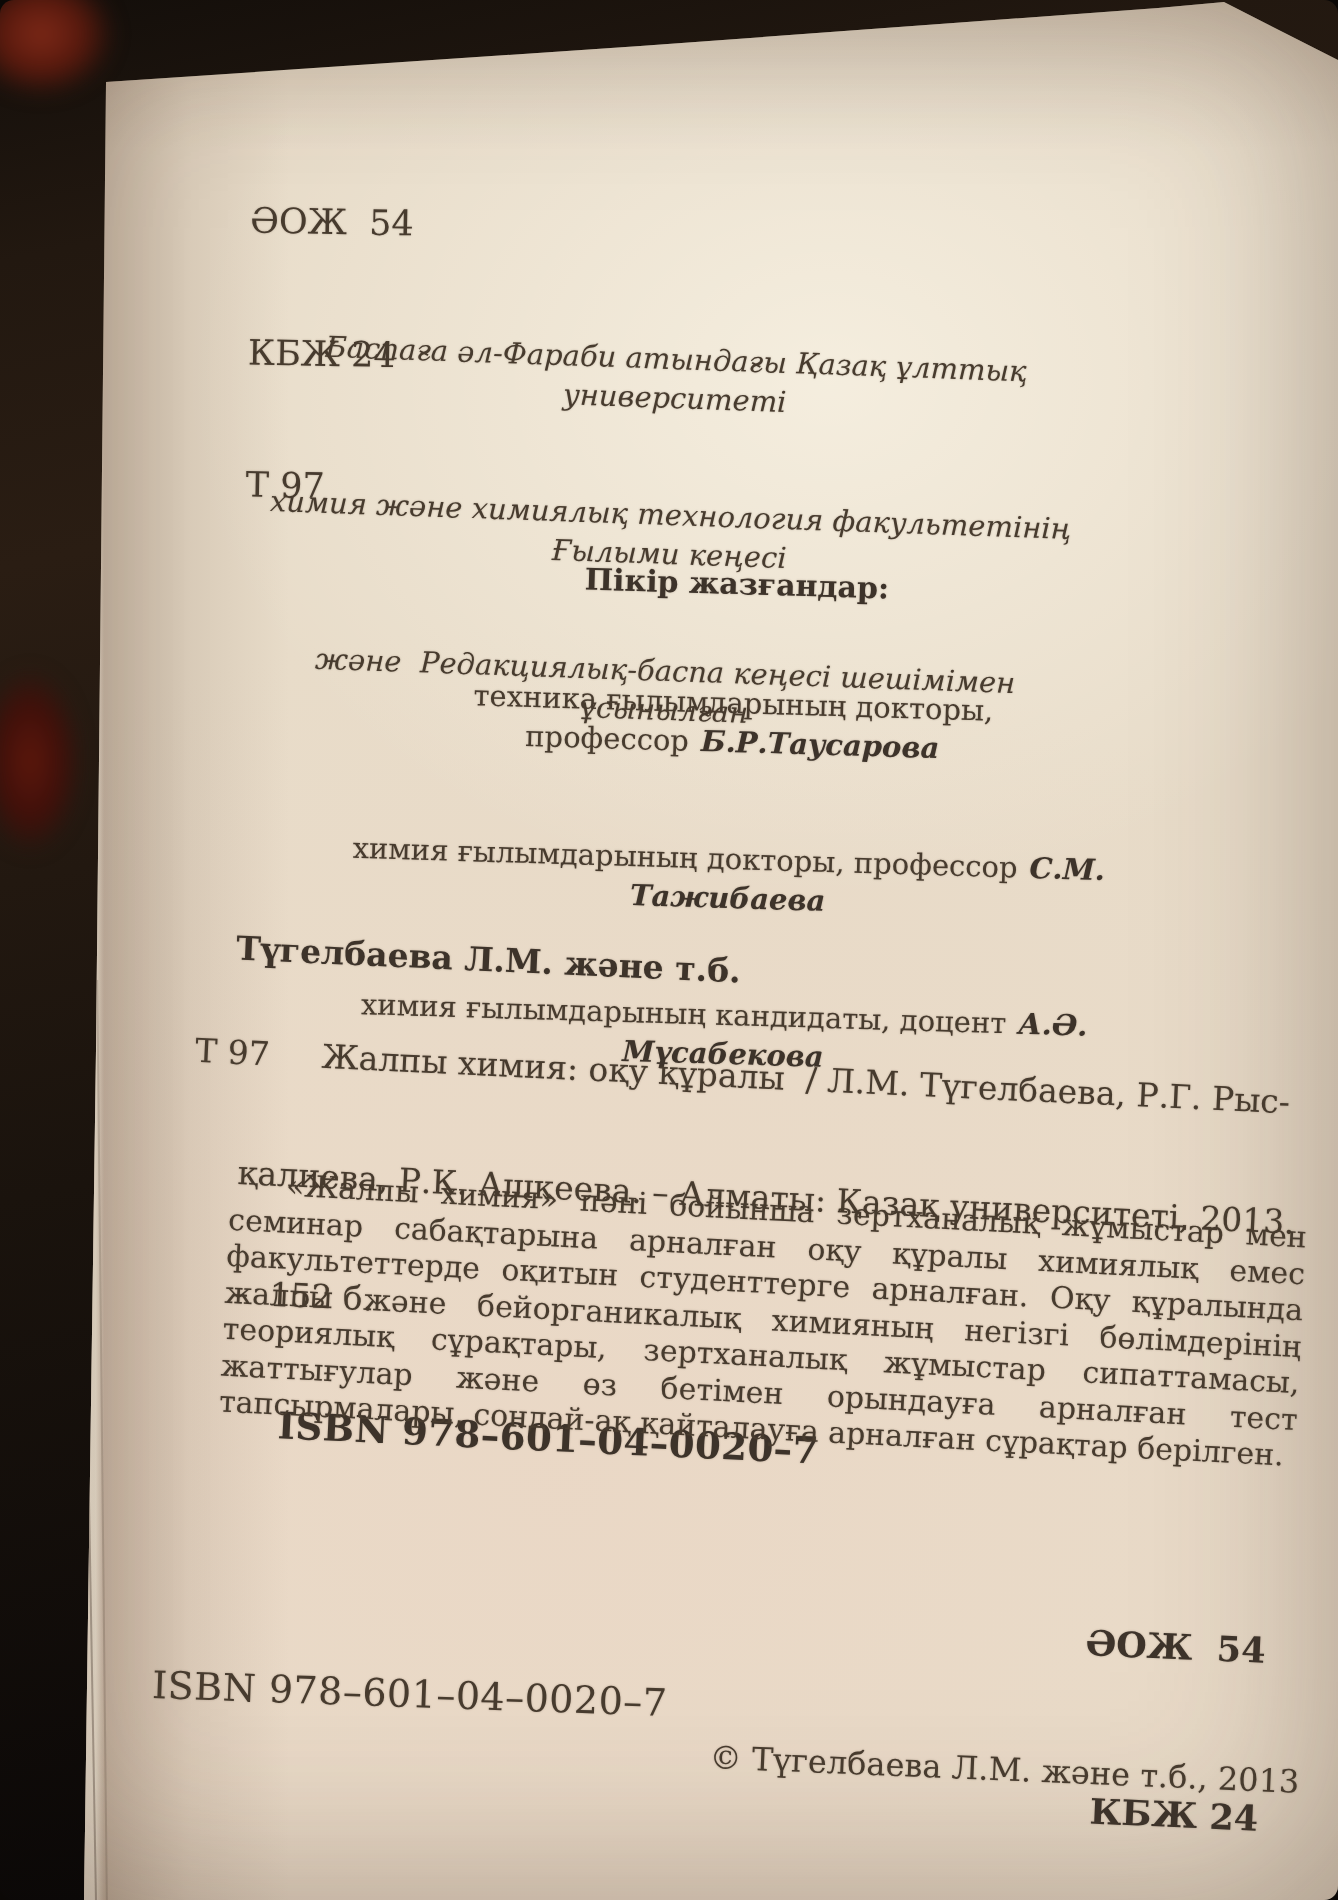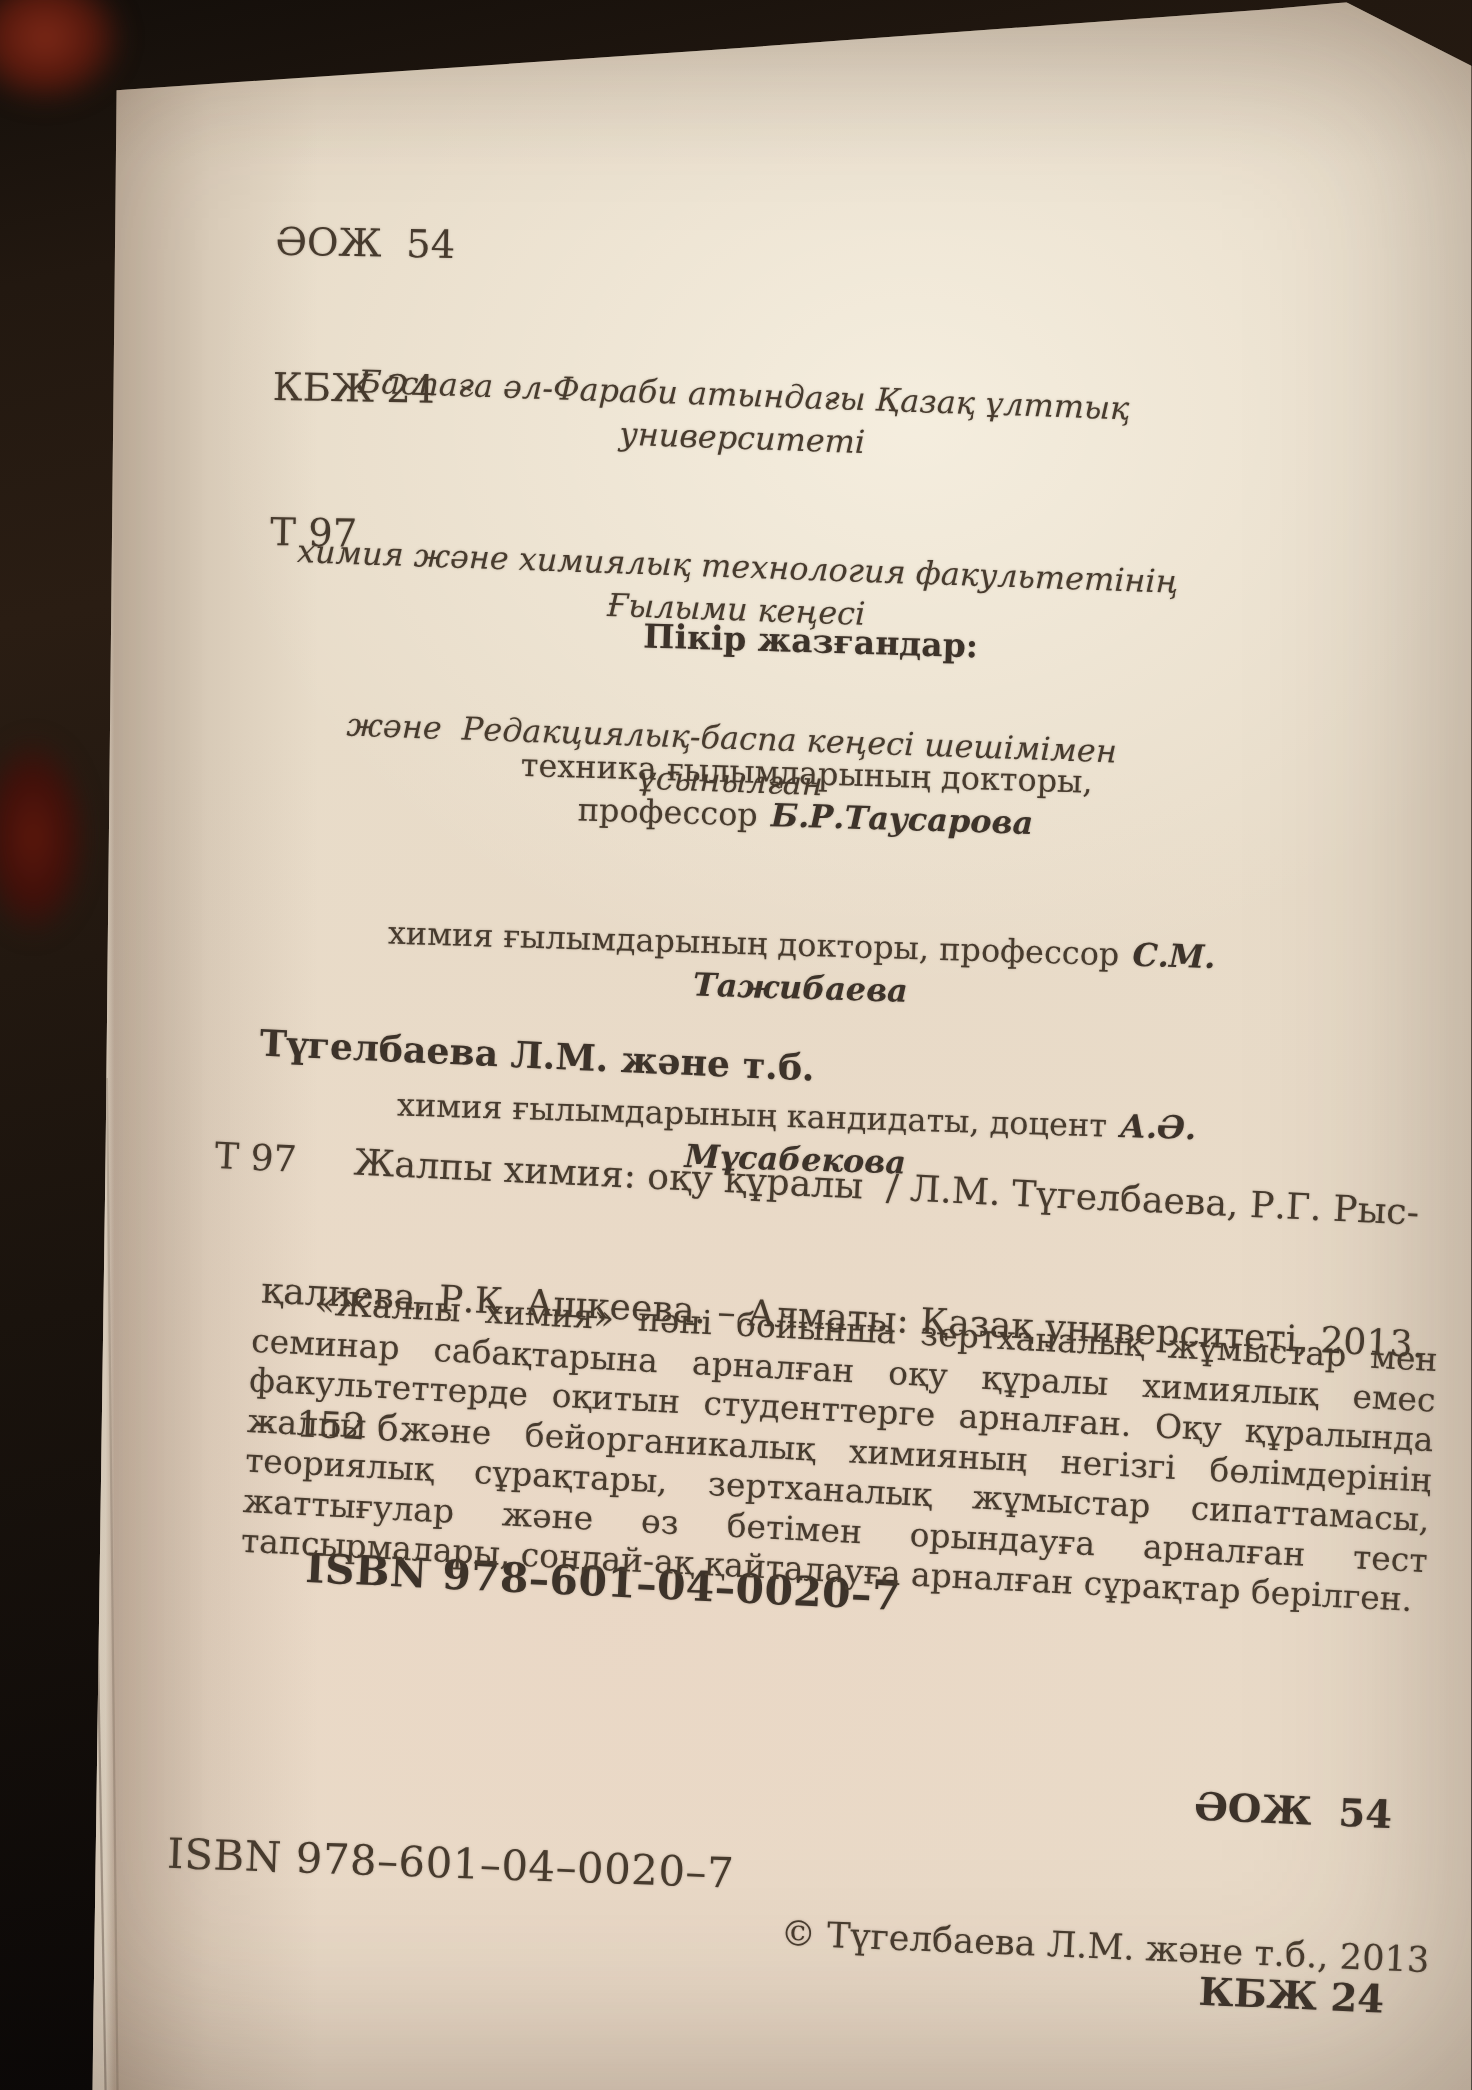--- a/index.html
+++ b/index.html
@@ -1,19 +1,20 @@
 <!DOCTYPE html>
 <html><head>
 <meta charset="utf-8">
 <style>
   html,body{margin:0;padding:0;background:#0b0806;}
   .photo{
     position:relative;width:1338px;height:1900px;overflow:hidden;
     background:linear-gradient(168deg,#130e0a 0%,#221810 12%,#2a1d13 26%,#1a130d 55%,#0b0807 88%,#060404 100%);
     font-family:"DejaVu Serif","Liberation Serif",serif;
+    border-radius:14px;
   }
   .red-blob{position:absolute;border-radius:50%;filter:blur(9px);}
   .blob-a{left:-34px;top:-30px;width:150px;height:128px;
     background:radial-gradient(closest-side,#7c2817,#5a1a0e 55%,rgba(60,18,10,0));}
   .blob-b{left:-22px;top:668px;width:104px;height:186px;
     background:radial-gradient(closest-side,#5c170c,#41100a 60%,rgba(45,12,8,0));}
   .page{
     position:absolute;left:0;top:0;width:1338px;height:1900px;
     background:
       linear-gradient(90deg,rgba(252,246,230,.55) 0 96px,rgba(252,246,230,0) 104px),

